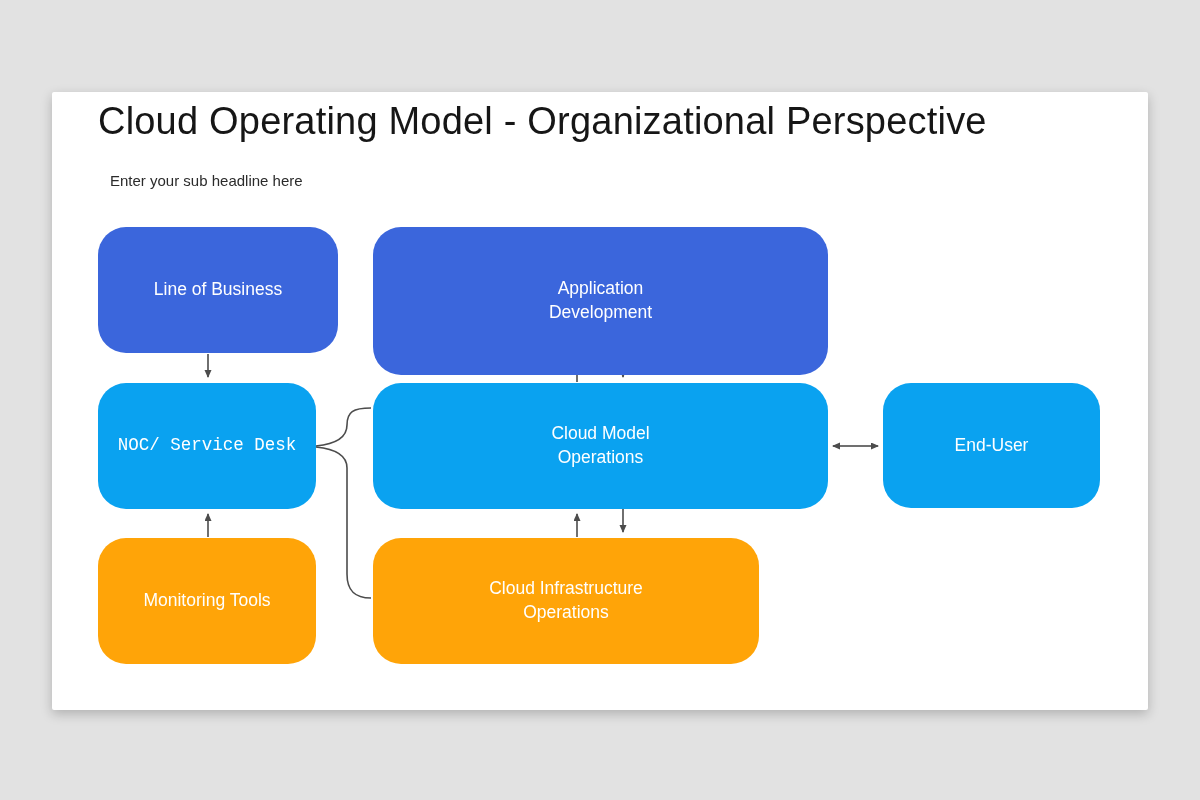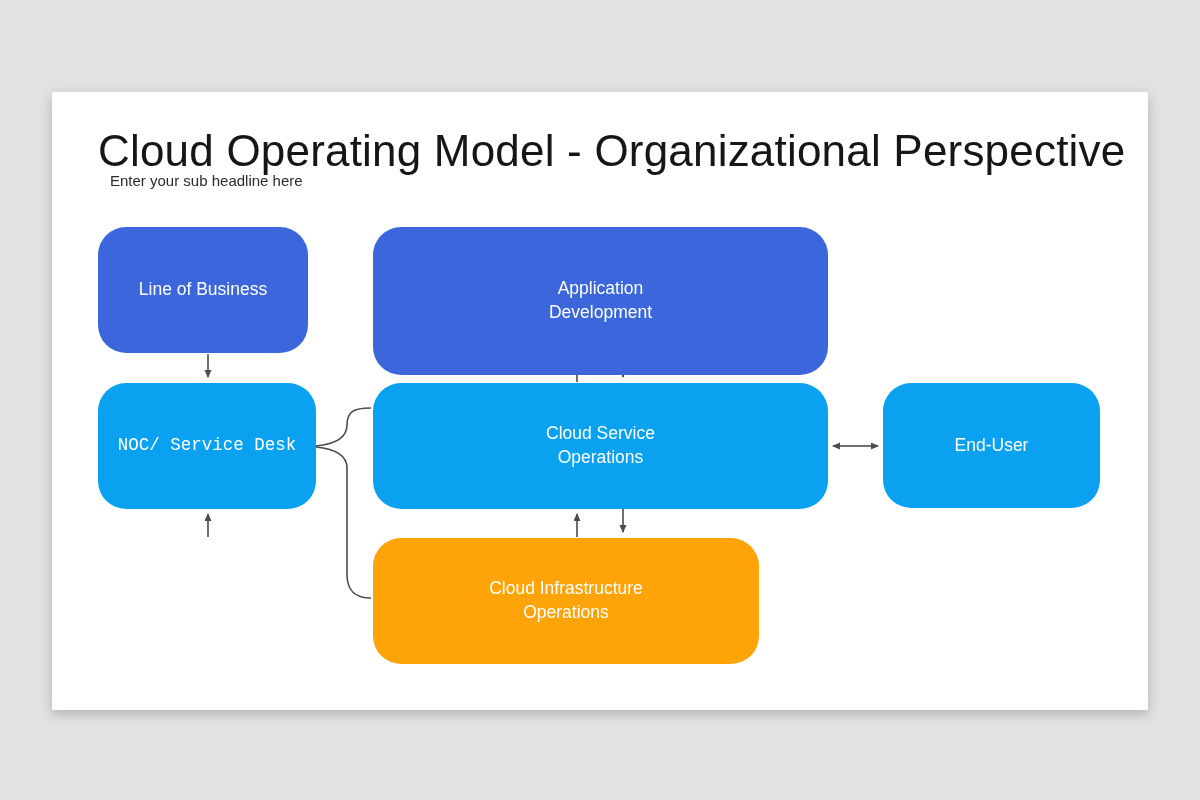--- a/index.html
+++ b/index.html
@@ -22,22 +22,22 @@
   .slide-card{
     position:absolute;
     left:52px; top:92px;
     width:1096px; height:618px;
     background:var(--card-background);
     border-radius:2px;
     box-shadow:0 4px 12px rgba(0,0,0,0.22);
   }
   .slide-title{
     position:absolute;
-    left:46px; top:34px;
-    font-size:44px;
+    left:46px; top:8px;
+    font-size:38px;
     font-weight:400;
     letter-spacing:0.2px;
     color:var(--title-text);
     white-space:nowrap;
   }
   .slide-subtitle{
     position:absolute;
     left:46px; top:80px;
     font-size:15px;
     color:#2b2b2b;
@@ -52,21 +52,21 @@
     border-radius:28px;
     color:var(--node-text);
     font-size:17.5px;
     line-height:1.35;
     white-space:pre-line;
   }
   .fill-primary{background:var(--primary-blue);}
   .fill-light{background:var(--light-blue);}
   .fill-orange{background:var(--orange);}
 
-  .node-lob      {left:46px;  top:135px; width:210px; height:126px;justify-content:center;}
+  .node-lob      {left:46px;  top:135px; width:240px; height:126px;justify-content:center;}
   .node-appdev   {left:321px; top:135px; width:455px; height:148px;}
   .node-noc      {left:46px;  top:291px; width:218px; height:126px;font-family:Liberation Mono, monospace;}
   .node-ctops    {left:321px; top:291px; width:455px; height:126px;}
   .node-enduser  {left:831px; top:291px; width:217px; height:125px;}
   .node-montools {left:46px;  top:446px; width:218px; height:126px;}
   .node-ciops    {left:321px; top:446px; width:386px; height:126px;}
 
   .connector-layer{
     position:absolute;
     left:0; top:0;
@@ -122,27 +122,30 @@
   <div class="node fill-primary node-appdev">
     <span>Application
 Development</span>
   </div>
 
   <div class="node fill-light node-noc">
     <span>NOC/ Service Desk</span>
   </div>
 
   <div class="node fill-light node-ctops">
-    <span>Cloud Service
+    <span>Cloud Model
 Operations</span>
   </div>
 
   <div class="node fill-light node-enduser">
     <span>End-User</span>
   </div>
 
+  <div class="node fill-orange node-montools">
+    <span>Monitoring Tools</span>
+  </div>
 
   <div class="node fill-orange node-ciops">
     <span>Cloud Infrastructure
 Operations</span>
   </div>
 
 </div>
 
 </body></html>

